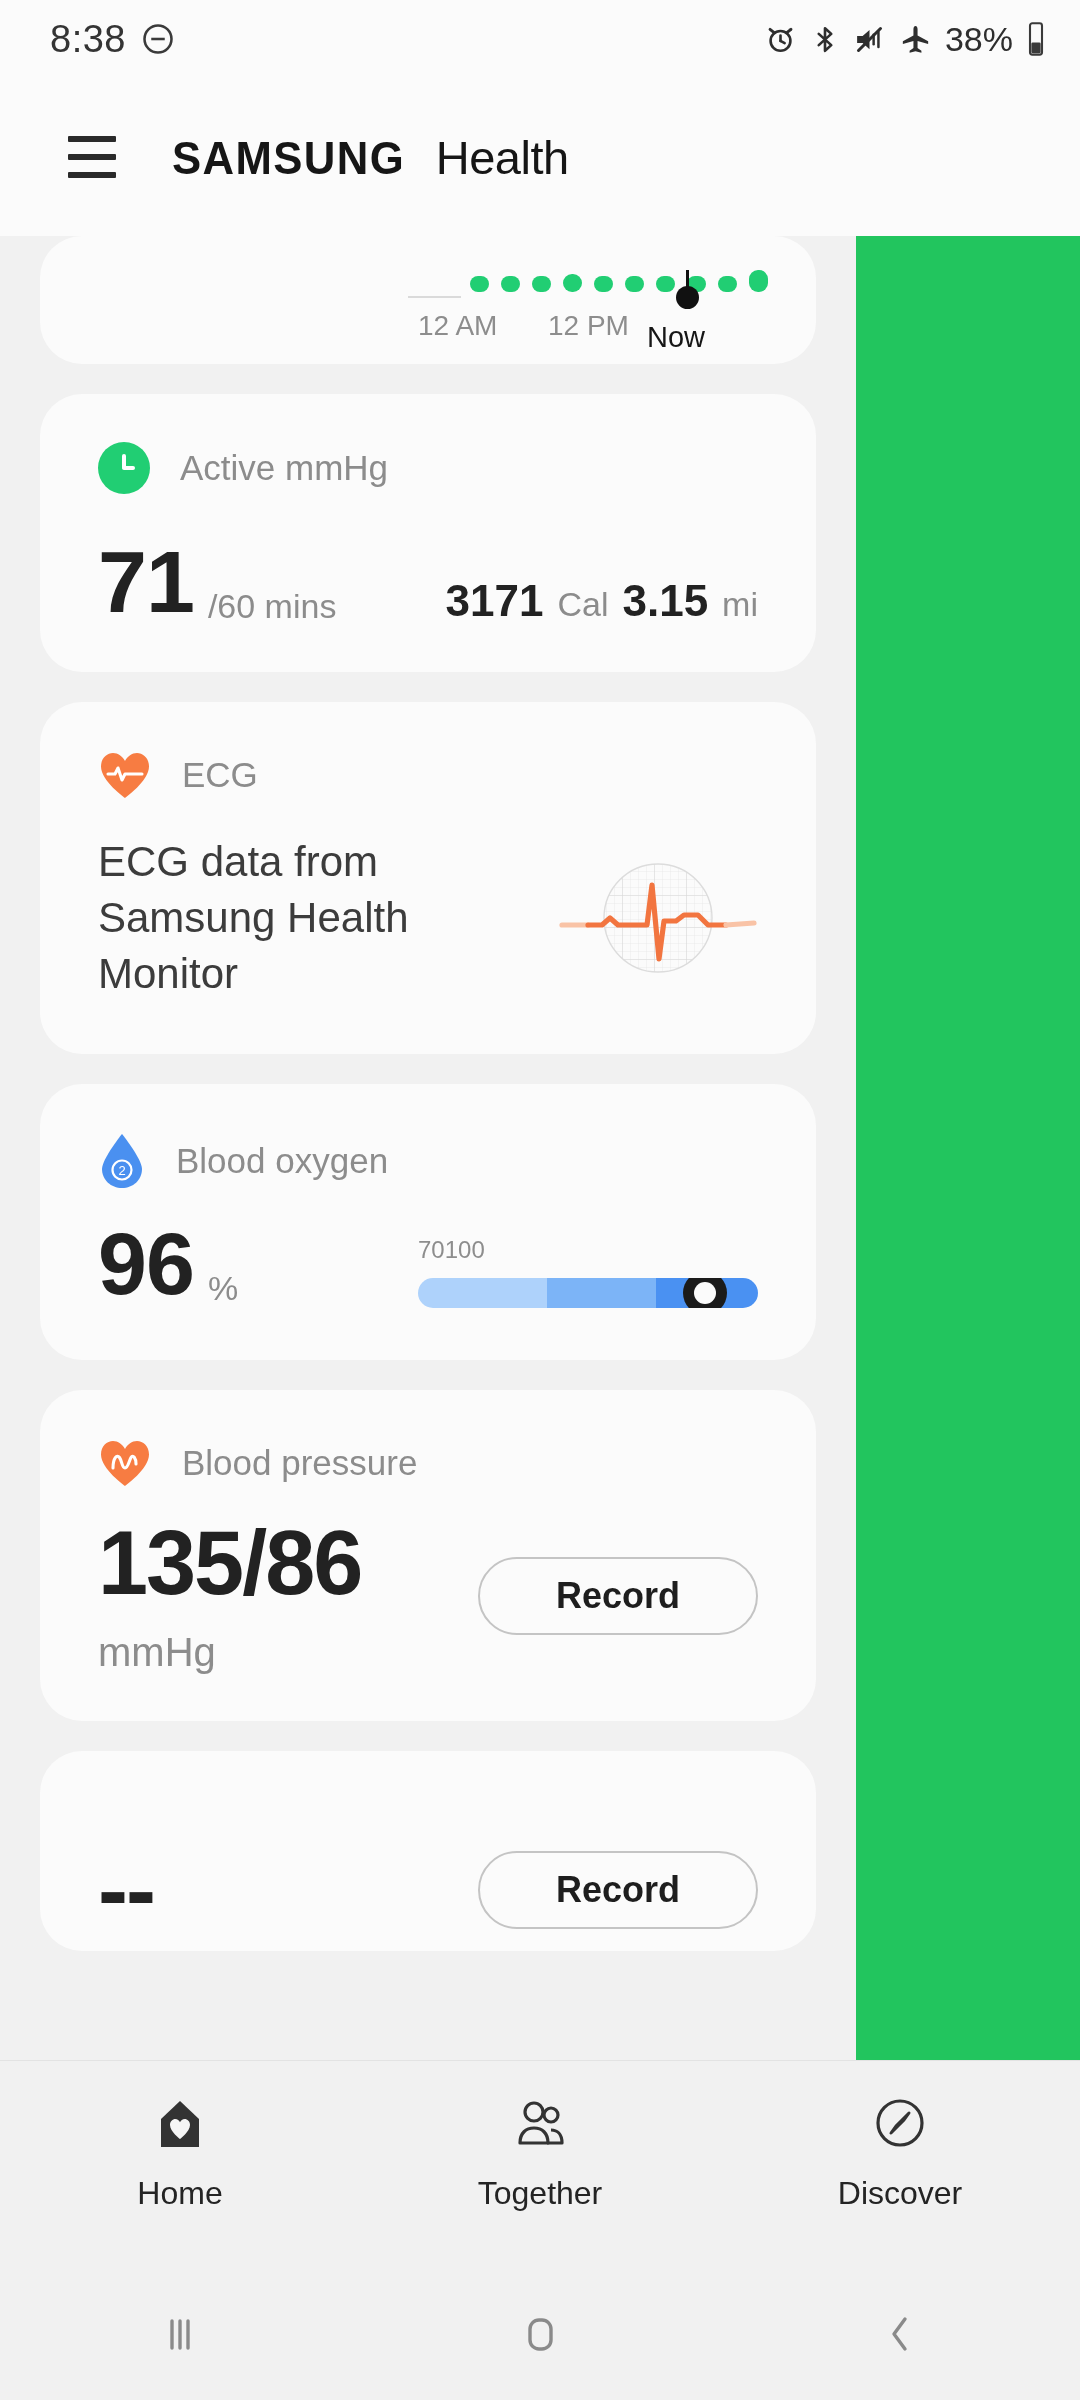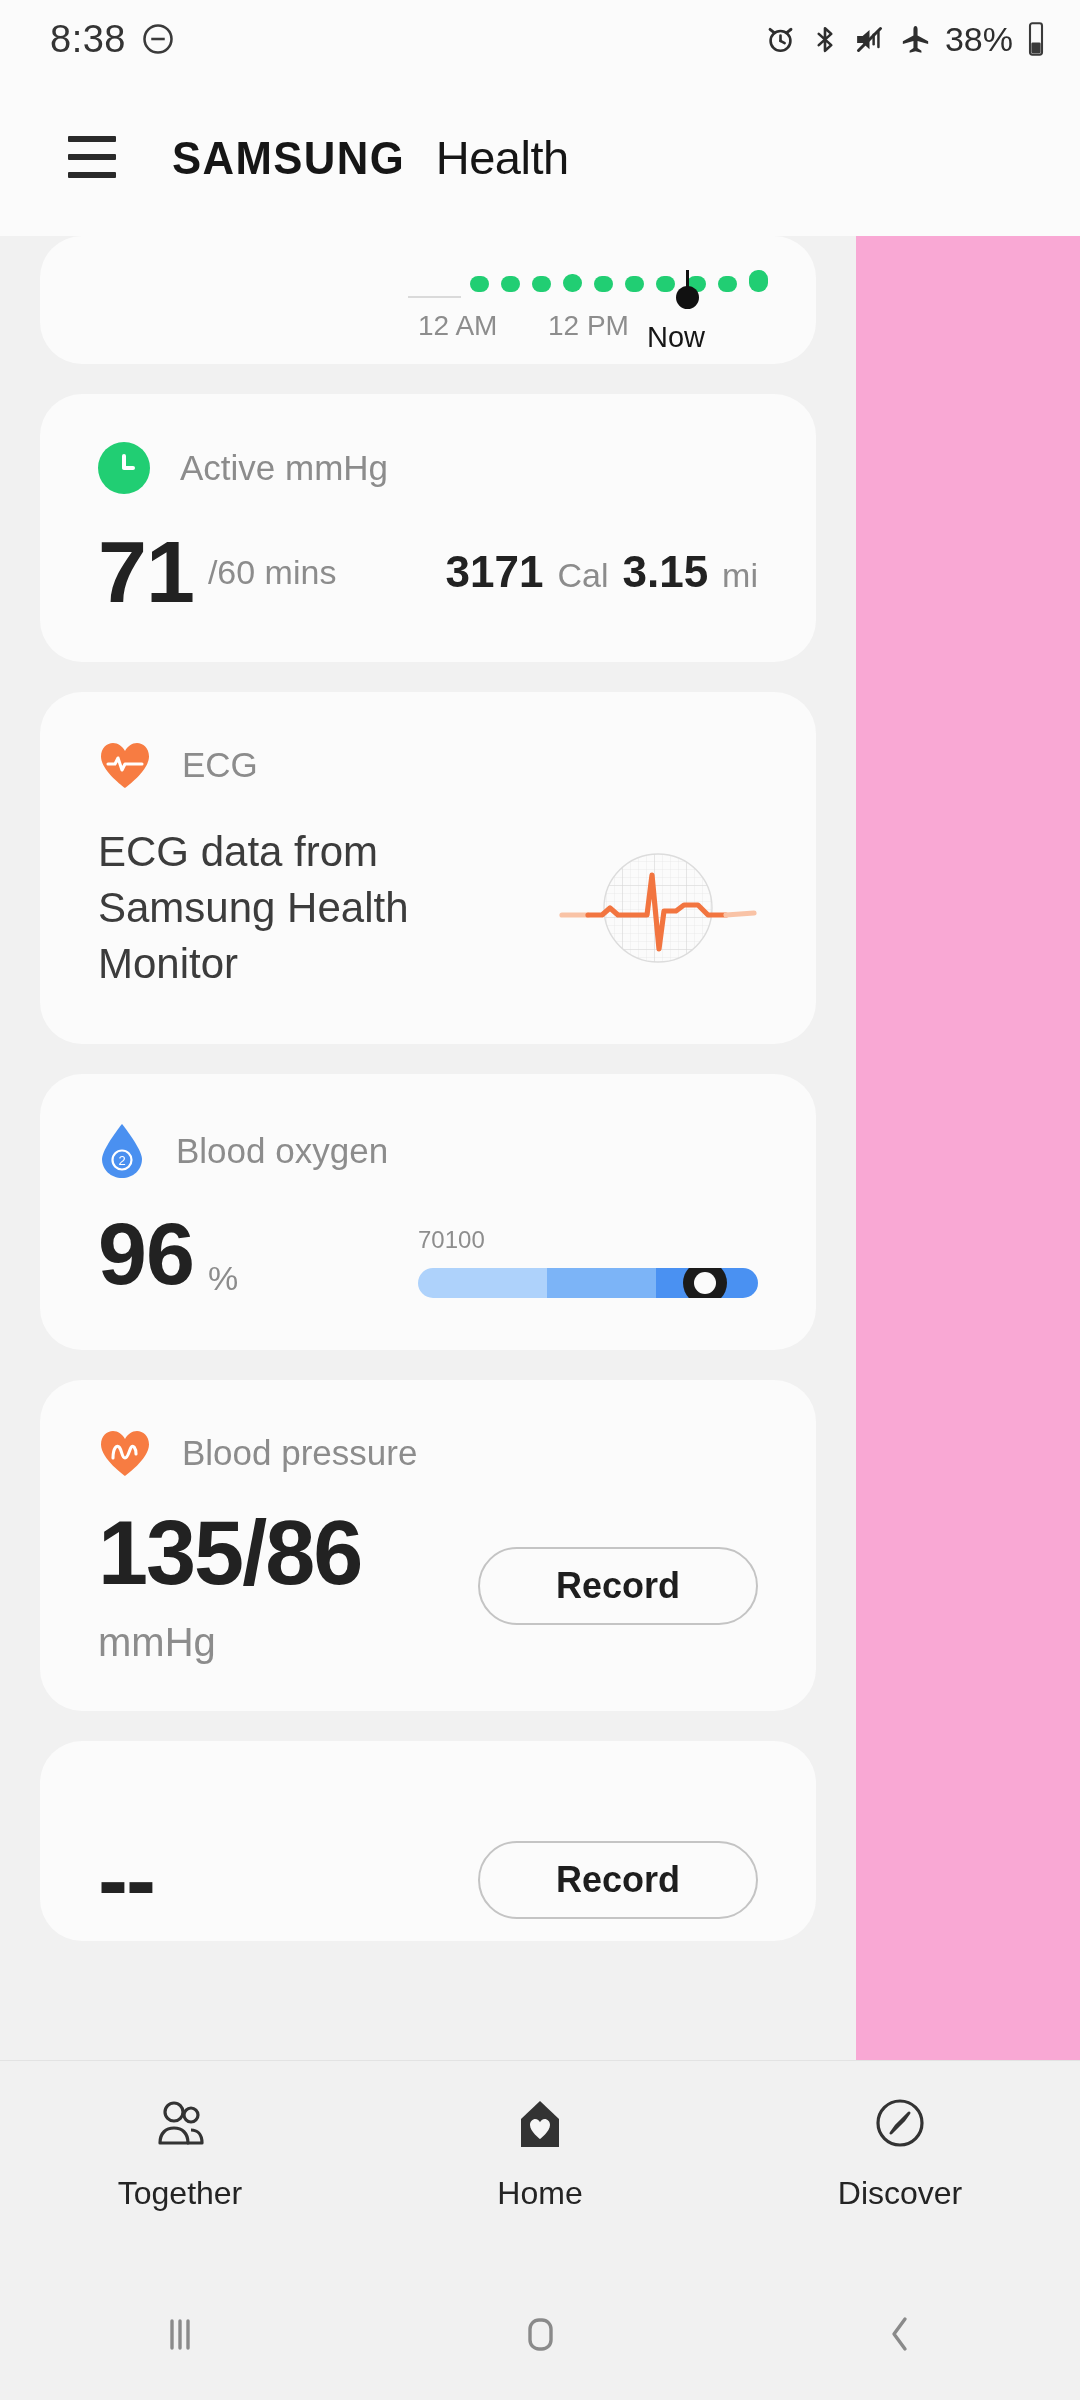--- a/index.html
+++ b/index.html
@@ -2,21 +2,21 @@
 <html><head>
 <meta charset="utf-8">
 <style>
   * { margin:0; padding:0; box-sizing:border-box; }
   html, body {
     width:1080px; height:2400px;
     background:#f1f1f1;
     font-family:"Liberation Sans", sans-serif;
     overflow:hidden;
   }
-  .screen { position:relative; width:1080px; height:2400px; background:#f9a8d4; }
+  .screen { position:relative; width:1080px; height:2400px; background:#22c55e; }
 
   
   .statusbar {
     position:absolute; top:0; left:0; width:1080px; height:78px;
     background:#fbfbfb;
     display:flex; align-items:center; justify-content:space-between;
     padding:0 34px 0 50px;
   }
   .sb-left { display:flex; align-items:center; gap:14px; }
   .sb-time { font-size:38px; color:#343434; letter-spacing:0.5px; }
@@ -92,21 +92,21 @@
   }
   .icon-clock::before {
     content:""; position:absolute; left:24px; top:12px;
     width:4px; height:15px; background:#fff; border-radius:2px;
   }
   .icon-clock::after {
     content:""; position:absolute; left:24px; top:24px;
     width:13px; height:4px; background:#fff; border-radius:2px;
   }
   .active-row {
-    display:flex; align-items:center; margin-top:34px;
+    display:flex; align-items:flex-end; margin-top:44px;
   }
   .big-num {
     font-size:88px; font-weight:bold; color:#222; letter-spacing:-1px;
     line-height:1;
   }
   .unit-sm { font-size:34px; color:#8c8c8c; margin-left:14px; }
   .active-right {
     margin-left:auto; display:flex; align-items:baseline; gap:14px;
   }
   .mid-num { font-size:44px; font-weight:bold; color:#222; }
@@ -377,36 +377,36 @@
         <span class="btn-record">Record</span>
       </div>
     </div>
 
   </div>
 
   <div class="bottomnav">
     <div class="navitem">
       <span>
         <svg width="62" height="62" viewBox="0 0 62 62">
+          <path d="M31 8 L50 26 L50 54 L12 54 L12 26 Z" fill="#333"></path>
+          <path d="M31 46 C31 46 21 38.5 21 32 C21 28.4 23.6 26 26.3 26 C28.4 26 30.2 27.4 31 29.3 C31.8 27.4 33.6 26 35.7 26 C38.4 26 41 28.4 41 32 C41 38.5 31 46 31 46 Z" fill="#f5f5f5"></path>
+        </svg>
+      </span>
+      <span class="navlabel">Home</span>
+    </div>
+    <div class="navitem">
+      <span>
+        <svg width="62" height="62" viewBox="0 0 62 62">
           <circle cx="25" cy="19" r="9" fill="none" stroke="#333" stroke-width="3.2"></circle>
           <path d="M11 50 C11 40 17 35 25 35 C33 35 39 40 39 50 Z" fill="none" stroke="#333" stroke-width="3.2" stroke-linejoin="round"></path>
           <circle cx="42" cy="22" r="7" fill="none" stroke="#333" stroke-width="3.2"></circle>
           <path d="M38 50 L53 50 C53 41 48 37 42 37" fill="none" stroke="#333" stroke-width="3.2" stroke-linejoin="round"></path>
         </svg>
       </span>
       <span class="navlabel">Together</span>
-    </div>
-    <div class="navitem">
-      <span>
-        <svg width="62" height="62" viewBox="0 0 62 62">
-          <path d="M31 8 L50 26 L50 54 L12 54 L12 26 Z" fill="#333"></path>
-          <path d="M31 46 C31 46 21 38.5 21 32 C21 28.4 23.6 26 26.3 26 C28.4 26 30.2 27.4 31 29.3 C31.8 27.4 33.6 26 35.7 26 C38.4 26 41 28.4 41 32 C41 38.5 31 46 31 46 Z" fill="#f5f5f5"></path>
-        </svg>
-      </span>
-      <span class="navlabel">Home</span>
     </div>
     <div class="navitem">
       <span>
         <svg width="62" height="62" viewBox="0 0 62 62">
           <circle cx="31" cy="30" r="22" fill="none" stroke="#333" stroke-width="3.2"></circle>
           <path d="M40 20 L27 33 L22 40 L35 27 Z" fill="none" stroke="#333" stroke-width="3" stroke-linejoin="round"></path>
         </svg>
       </span>
       <span class="navlabel">Discover</span>
     </div>

